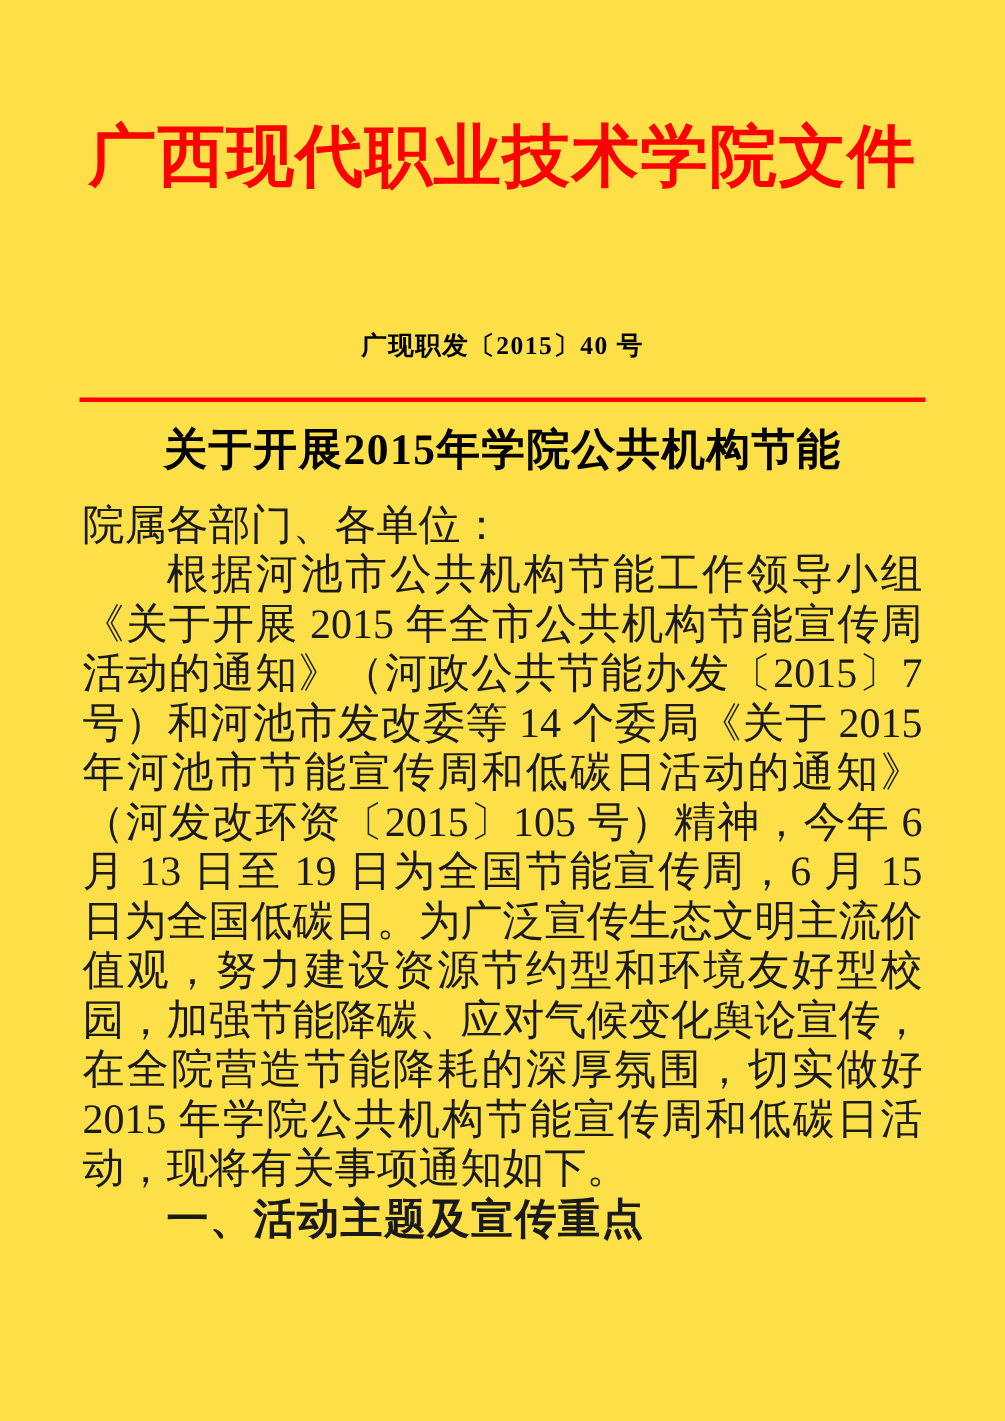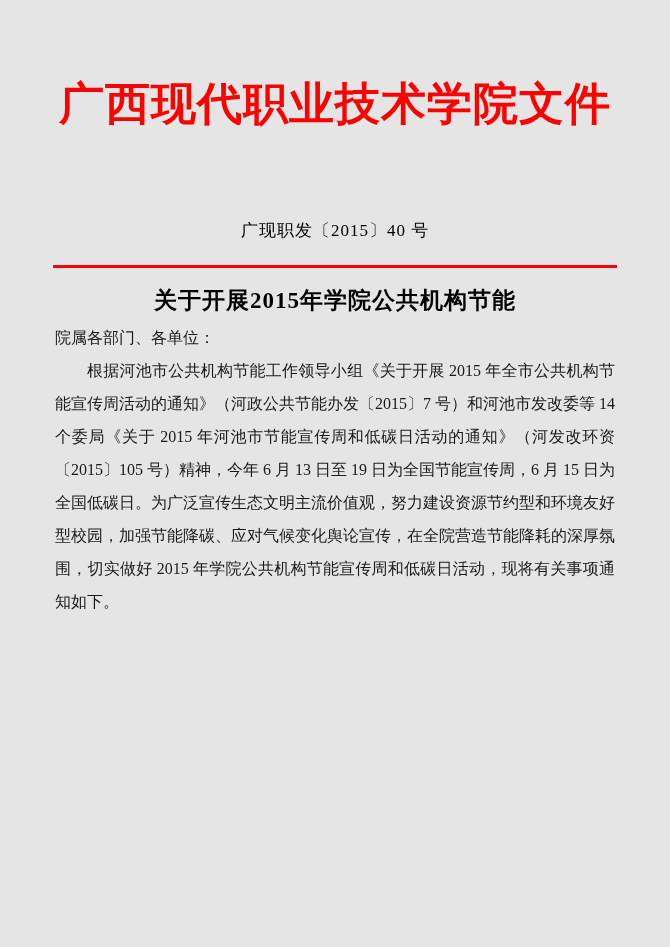--- a/index.html
+++ b/index.html
@@ -9,21 +9,21 @@
   html, body {
     margin: 0;
     padding: 0;
     background: #ffffff;
   }
   .page {
     position: relative;
     width: 670px;
     height: 947px;
     margin: 0 auto;
-    background: #e5e5e5;
+    background: #fde047;
     overflow: hidden;
     font-family: "Liberation Serif", "DejaVu Serif", serif;
     color: var(--ink);
   }
   .header-title {
     margin: 0;
     padding-top: 76px;
     text-align: center;
     font-size: 45px;
     line-height: 56px;
@@ -33,40 +33,41 @@
     font-family: "Liberation Serif", "DejaVu Serif", serif;
     white-space: nowrap;
   }
   .doc-number {
     margin-top: 88px;
     text-align: center;
     font-size: 17px;
     line-height: 22px;
     letter-spacing: 1px;
     color: #000000;
+    font-weight: bold;
   }
   .red-line {
     width: 564px;
     height: 3px;
     margin: 23px auto 0 auto;
     background: var(--accent-red);
   }
   .doc-title {
     margin: 16px 0 0 0;
     text-align: center;
-    font-size: 23px;
+    font-size: 29px;
     line-height: 33px;
     font-weight: bold;
     letter-spacing: 1px;
     color: #000000;
   }
   .body-text {
-    margin-top: 4px;
+    margin-top: 17px;
     padding: 0 55px;
-    font-size: 16px;
+    font-size: 28px;
     line-height: 33px;
     text-align: justify;
     color: #1a1a1a;
   }
   .body-text p {
     margin: 0;
   }
   .para {
     text-indent: 2em;
   }
@@ -88,15 +89,16 @@
 
   <div class="red-line"></div>
 
   <h2 class="doc-title">
     <span>关于开展2015年学院公共机构节能</span><br>
   </h2>
 
   <div class="body-text">
     <p class="salutation">院属各部门、各单位：</p>
     <p class="para">根据河池市公共机构节能工作领导小组《关于开展 2015 年全市公共机构节能宣传周活动的通知》（河政公共节能办发〔2015〕7 号）和河池市发改委等 14 个委局《关于 2015 年河池市节能宣传周和低碳日活动的通知》（河发改环资〔2015〕105 号）精神，今年 6 月 13 日至 19 日为全国节能宣传周，6 月 15 日为全国低碳日。为广泛宣传生态文明主流价值观，努力建设资源节约型和环境友好型校园，加强节能降碳、应对气候变化舆论宣传，在全院营造节能降耗的深厚氛围，切实做好 2015 年学院公共机构节能宣传周和低碳日活动，现将有关事项通知如下。</p>
+    <p class="section-heading">一、活动主题及宣传重点</p>
   </div>
 
 </div>
 
 </body></html>

